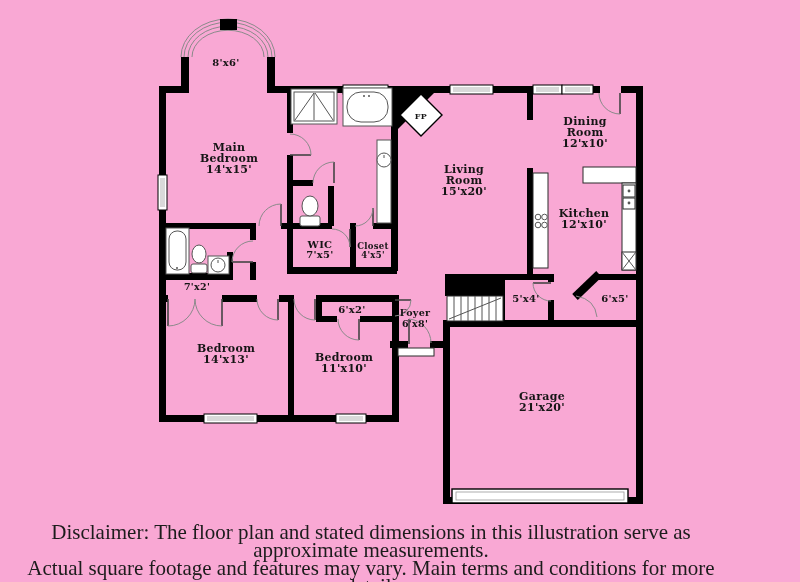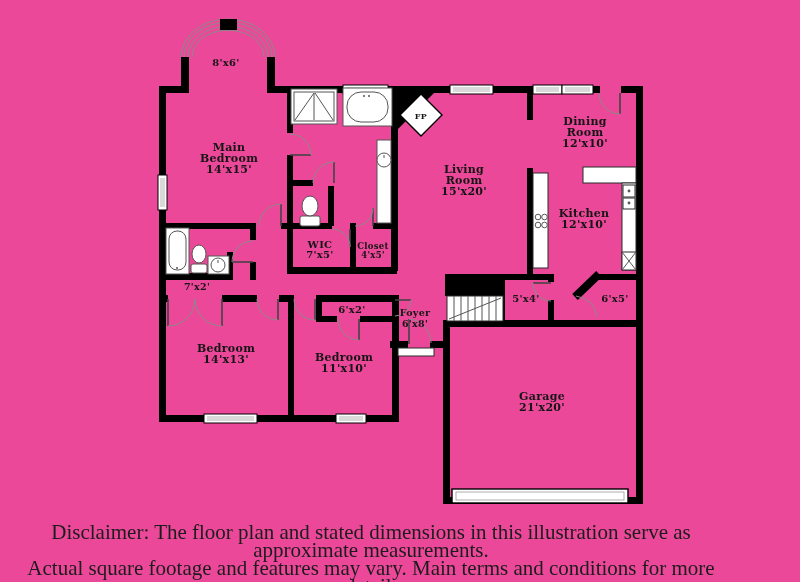--- a/index.html
+++ b/index.html
@@ -1,16 +1,16 @@
 <!DOCTYPE html>
 <html><head>
 <meta charset="utf-8">
 <style>
   html,body{margin:0;padding:0;background:#fff;}
-  .page{position:relative;width:800px;height:582px;background:#ec4899;overflow:hidden;
+  .page{position:relative;width:800px;height:582px;background:#f9a8d4;overflow:hidden;
         font-family:"DejaVu Serif",serif;}
   svg{position:absolute;left:0;top:0;}
   .wall{fill:#000;}
   .thin{fill:#fff;stroke:#2b2b2b;stroke-width:1;}
   .fixture{fill:#fff;stroke:#555;stroke-width:1;}
   .fixline{stroke:#555;stroke-width:1;fill:none;}
   .win{fill:#fff;stroke:#000;stroke-width:1;}
   .winpane{fill:#d9d9d9;stroke:none;}
   .arc{stroke:#8a8a8a;stroke-width:1;fill:none;}
   .leaf{stroke:#444;stroke-width:1.6;fill:none;}

